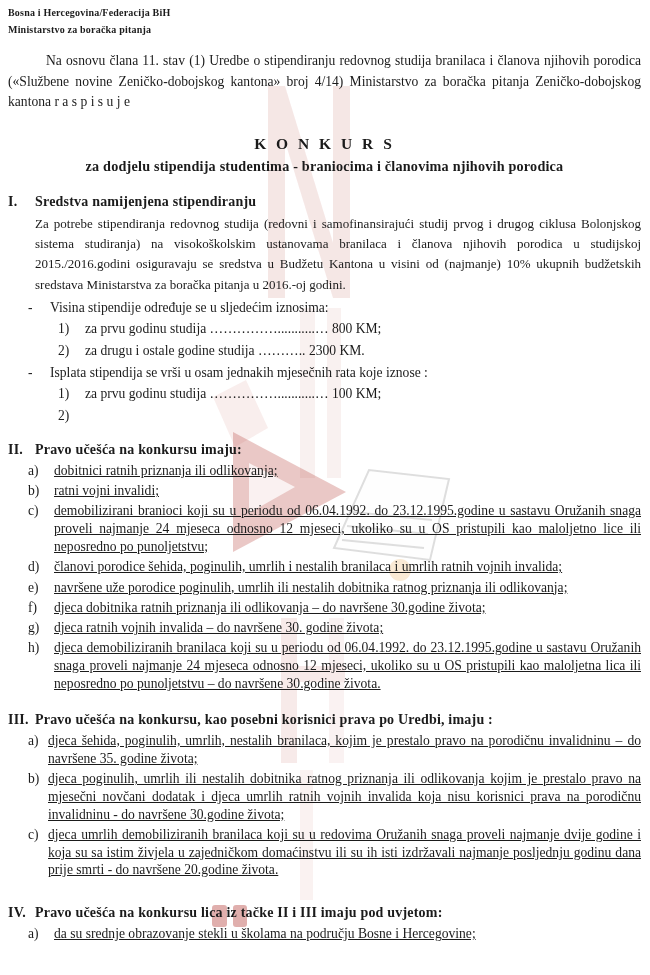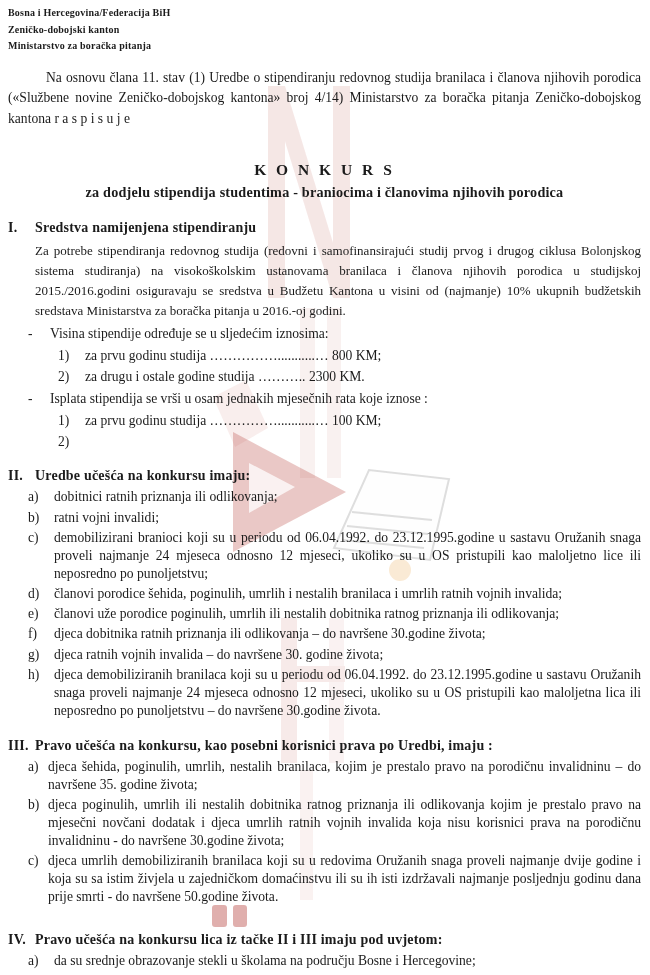--- a/index.html
+++ b/index.html
@@ -8,38 +8,38 @@
     font-family:"Liberation Serif","DejaVu Serif",serif;color:#1b1b1b;
     -webkit-font-smoothing:antialiased;
   }
   .wm{position:absolute;top:0;left:0;z-index:0;pointer-events:none;}
   .page{position:relative;z-index:1;padding:5px 9px 0 8px;}
 
   .letterhead div{font-weight:bold;font-size:10px;line-height:16.5px;letter-spacing:.2px;}
 
   .intro{margin-top:13px;font-size:13.6px;line-height:20.5px;text-align:justify;text-indent:38px;}
 
-  .title-block{margin-top:29px;text-align:center;font-weight:bold;}
+  .title-block{margin-top:19px;text-align:center;font-weight:bold;}
   .title-main{font-size:15.5px;letter-spacing:3px;line-height:23px;}
   .title-sub{font-size:14.2px;line-height:22px;letter-spacing:.2px;text-align:center;}
 
   .section{margin-top:16px;}
   .sec-head{display:flex;font-weight:bold;font-size:14px;line-height:18.5px;letter-spacing:.2px;}
   .sec-head .roman{flex:0 0 27px;}
   .sec-para{margin:3px 0 0 27px;font-size:13px;line-height:20.2px;text-align:justify;}
 
   .dash-list{margin-top:4px;}
   .dash-item{display:flex;padding-left:20px;margin-top:4px;font-size:13.6px;line-height:18px;}
   .dash-item .marker{flex:0 0 22px;}
   .sub-item{display:flex;padding-left:50px;margin-top:3.5px;font-size:13.6px;line-height:18px;}
   .sub-item .marker{flex:0 0 27px;}
 
   .li{display:flex;padding-left:20px;margin-top:2.5px;font-size:13.6px;line-height:17.8px;}
   .li .marker{flex:0 0 26px;}
-  .li .txt{flex:1;text-align:justify;}
+  .li .txt{flex:1;text-align:justify;text-decoration:underline;}
   .section-iii .li .marker{flex:0 0 20px;}
 </style>
 </head>
 <body>
 
 <svg class="wm" width="650" height="975" viewBox="0 0 650 975" aria-hidden="true">
 
   <g fill="#c05a52" opacity="0.14">
     <rect x="268" y="86" width="17" height="212"></rect>
     <rect x="333" y="86" width="17" height="212"></rect>
@@ -77,21 +77,20 @@
   <g fill="#b23a34" opacity="0.40">
     <rect x="212" y="905" width="15" height="22" rx="3"></rect>
     <rect x="233" y="905" width="14" height="22" rx="3"></rect>
   </g>
 </svg>
 
 <div class="page">
 
   <div class="letterhead">
     <div>Bosna i Hercegovina/Federacija BiH</div>
-    <div>Zeničko-dobojski kanton</div>
     <div>Ministarstvo za boračka pitanja</div>
   </div>
 
   <p class="intro" style="margin:13px 0 0 0;">Na osnovu člana 11. stav (1) Uredbe o stipendiranju redovnog studija branilaca i članova njihovih porodica («Službene novine Zeničko-dobojskog kantona» broj 4/14) Ministarstvo za boračka pitanja Zeničko-dobojskog kantona  r a s p i s u j e</p>
 
   <div class="title-block">
     <div class="title-main">K O N K U R S</div>
     <div class="title-sub">za dodjelu stipendija studentima - braniocima i članovima njihovih porodica</div>
   </div>
 
@@ -125,41 +124,41 @@
       </div>
       <div class="sub-item">
         <span class="marker">2)</span>
       </div>
     </div>
   </div>
 
   <div class="section">
     <div class="sec-head">
       <span class="roman">II.</span>
-      <span>Uredbe učešća na konkursu imaju:</span>
+      <span>Pravo učešća na konkursu imaju:</span>
     </div>
     <div class="li">
         <span class="marker">a)</span>
         <span class="txt">dobitnici ratnih priznanja ili odlikovanja;</span>
       </div>
     <div class="li">
         <span class="marker">b)</span>
         <span class="txt">ratni vojni invalidi;</span>
       </div>
     <div class="li">
         <span class="marker">c)</span>
         <span class="txt">demobilizirani branioci koji su u periodu od 06.04.1992. do 23.12.1995.godine u sastavu Oružanih snaga proveli najmanje 24 mjeseca odnosno 12 mjeseci, ukoliko su u OS pristupili kao maloljetno lice ili neposredno po punoljetstvu;</span>
       </div>
     <div class="li">
         <span class="marker">d)</span>
         <span class="txt">članovi porodice šehida, poginulih, umrlih i nestalih branilaca i umrlih ratnih vojnih invalida;</span>
       </div>
     <div class="li">
         <span class="marker">e)</span>
-        <span class="txt">članovi uže porodice poginulih, umrlih ili nestalih dobitnika ratnog priznanja ili odlikovanja;</span>
+        <span class="txt">navršene uže porodice poginulih, umrlih ili nestalih dobitnika ratnog priznanja ili odlikovanja;</span>
       </div>
     <div class="li">
         <span class="marker">f)</span>
         <span class="txt">djeca dobitnika ratnih priznanja ili odlikovanja – do navršene 30.godine života;</span>
       </div>
     <div class="li">
         <span class="marker">g)</span>
         <span class="txt">djeca ratnih vojnih invalida – do navršene 30. godine života;</span>
       </div>
     <div class="li">
@@ -176,21 +175,21 @@
     <div class="li">
         <span class="marker">a)</span>
         <span class="txt">djeca šehida, poginulih, umrlih, nestalih branilaca, kojim je prestalo pravo na porodičnu invalidninu – do navršene 35. godine života;</span>
       </div>
     <div class="li">
         <span class="marker">b)</span>
         <span class="txt">djeca poginulih, umrlih ili nestalih dobitnika ratnog priznanja ili odlikovanja kojim je prestalo pravo na mjesečni novčani dodatak i djeca umrlih ratnih vojnih invalida koja nisu korisnici prava na porodičnu invalidninu - do navršene 30.godine života;</span>
       </div>
     <div class="li">
         <span class="marker">c)</span>
-        <span class="txt">djeca umrlih demobiliziranih branilaca koji su u redovima Oružanih snaga proveli najmanje dvije godine i koja su sa istim živjela u zajedničkom domaćinstvu ili su ih isti izdržavali najmanje posljednju godinu dana prije smrti - do navršene 50.godine života.</span>
+        <span class="txt">djeca umrlih demobiliziranih branilaca koji su u redovima Oružanih snaga proveli najmanje dvije godine i koja su sa istim živjela u zajedničkom domaćinstvu ili su ih isti izdržavali najmanje posljednju godinu dana prije smrti - do navršene 20.godine života.</span>
       </div>
   </div>
 
   <div class="section" style="margin-top:25px;">
     <div class="sec-head">
       <span class="roman">IV.</span>
       <span>Pravo učešća na konkursu lica iz tačke II i III imaju pod uvjetom:</span>
     </div>
     <div class="li">
         <span class="marker">a)</span>

